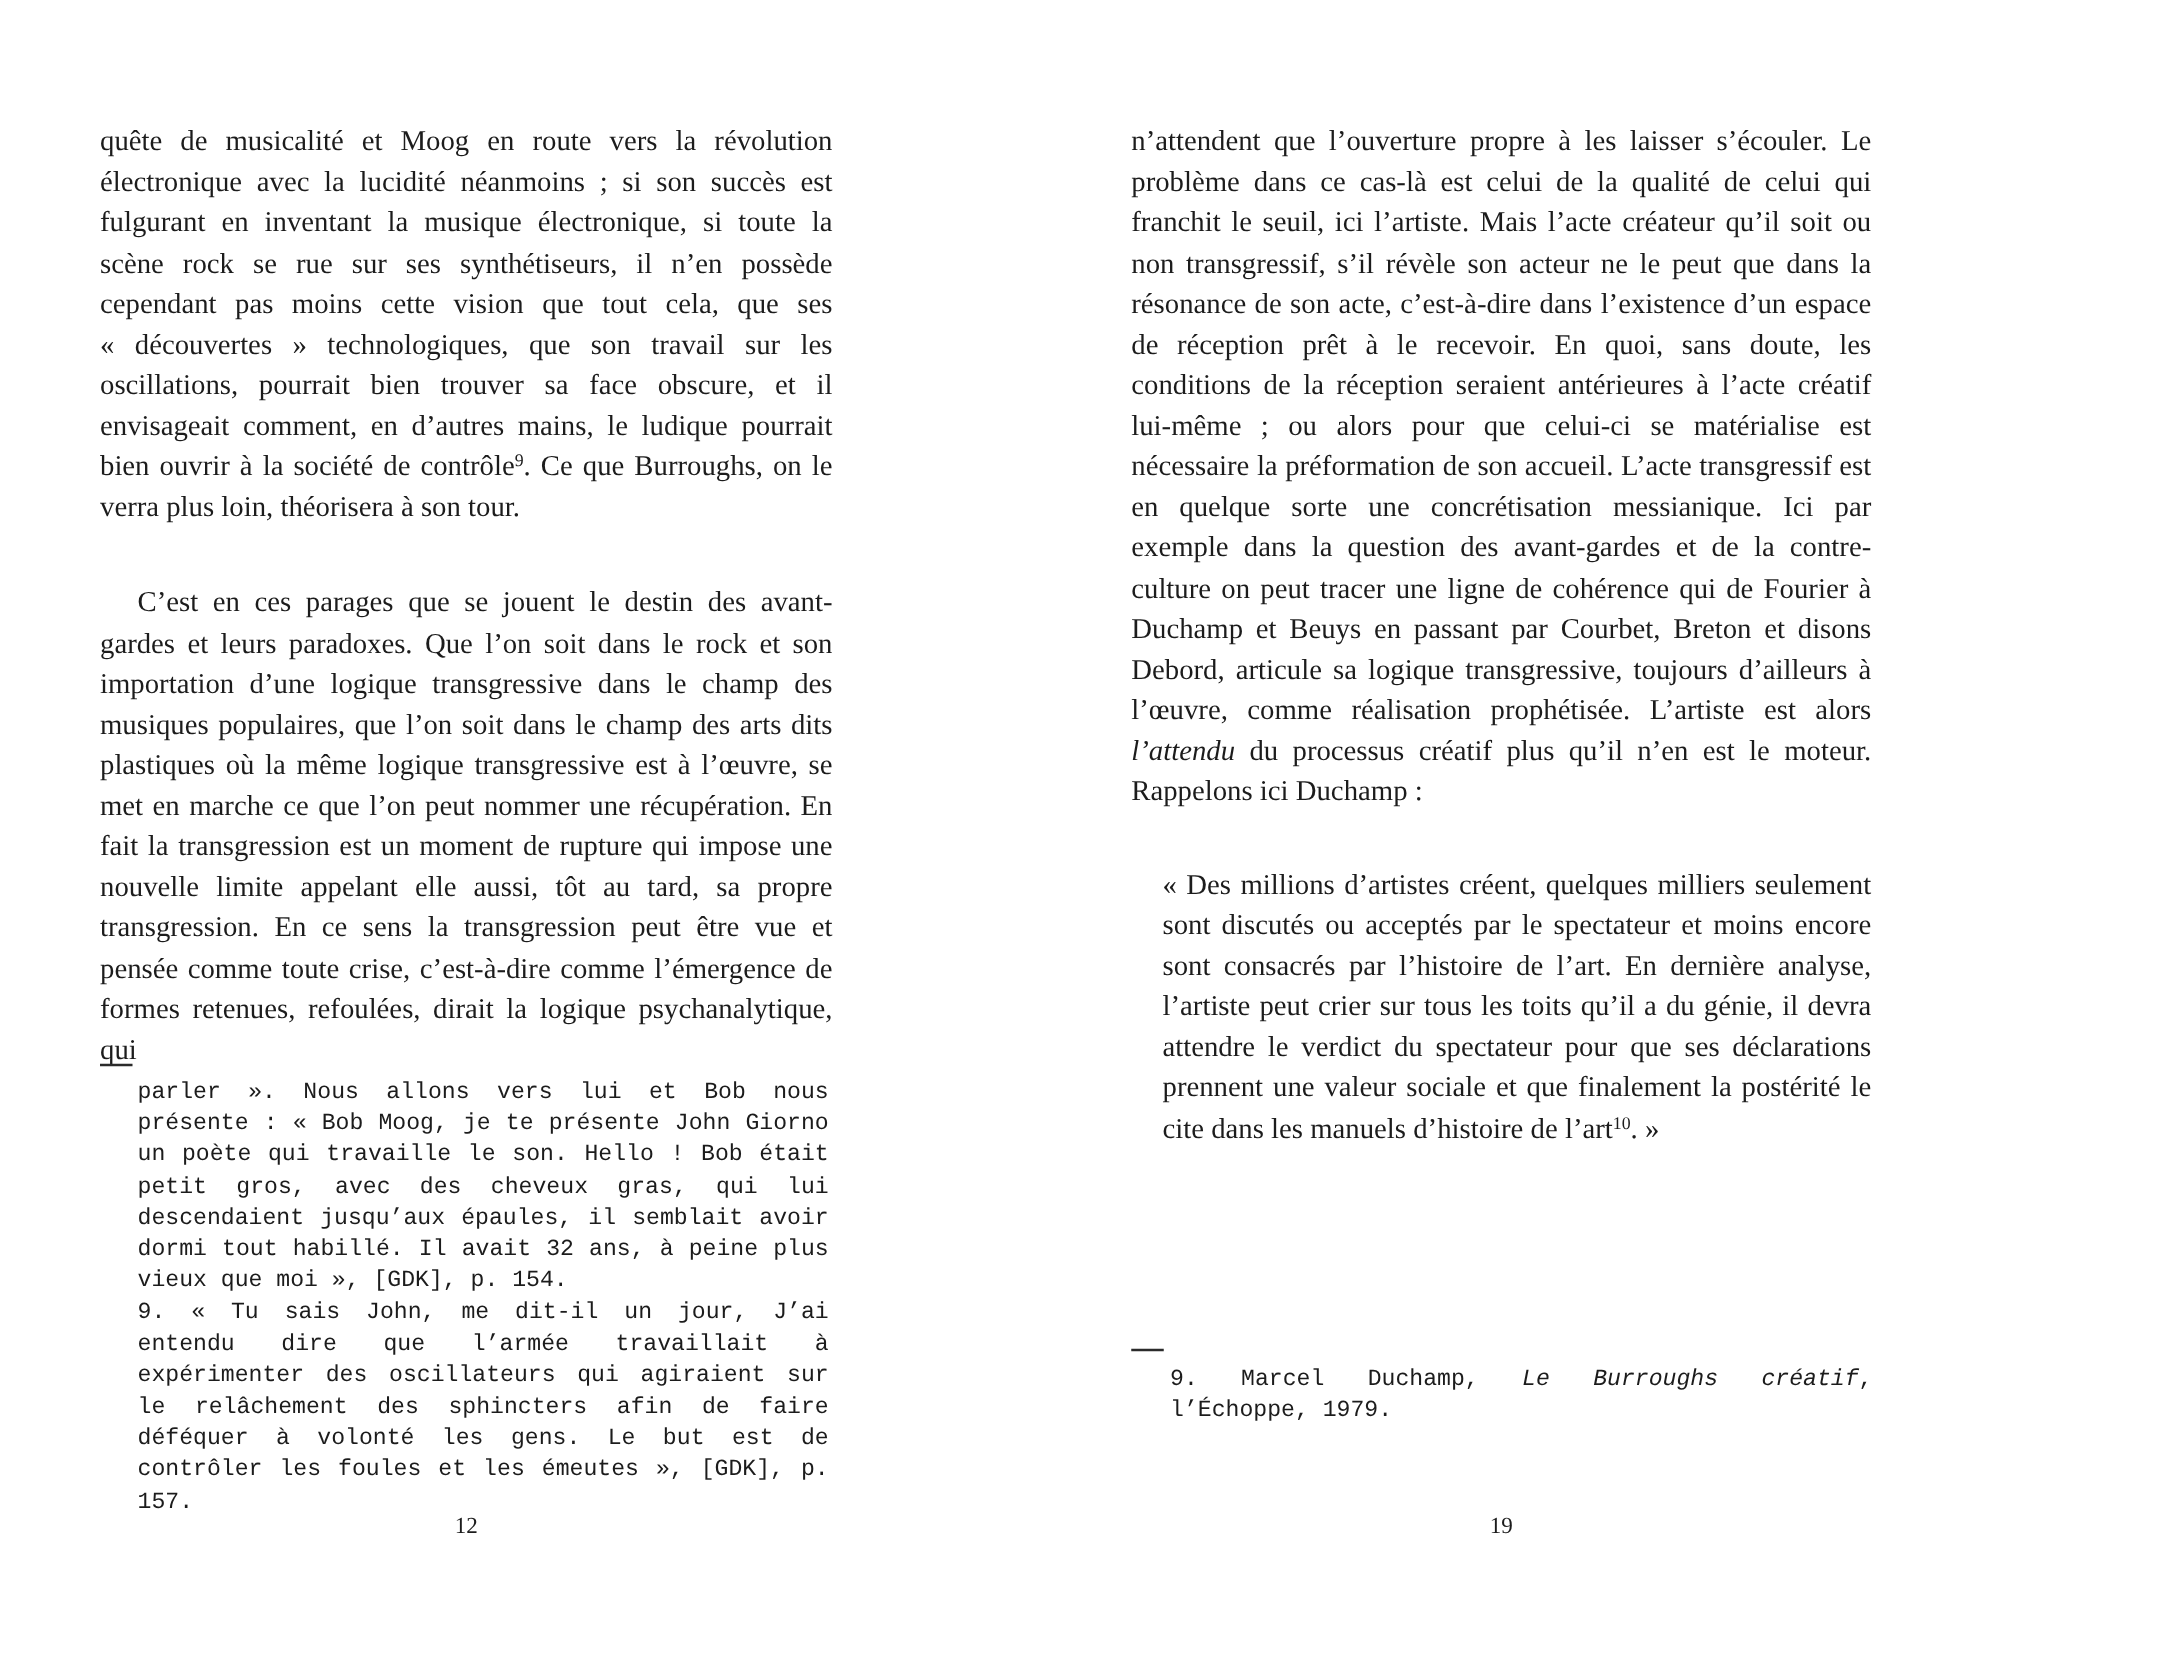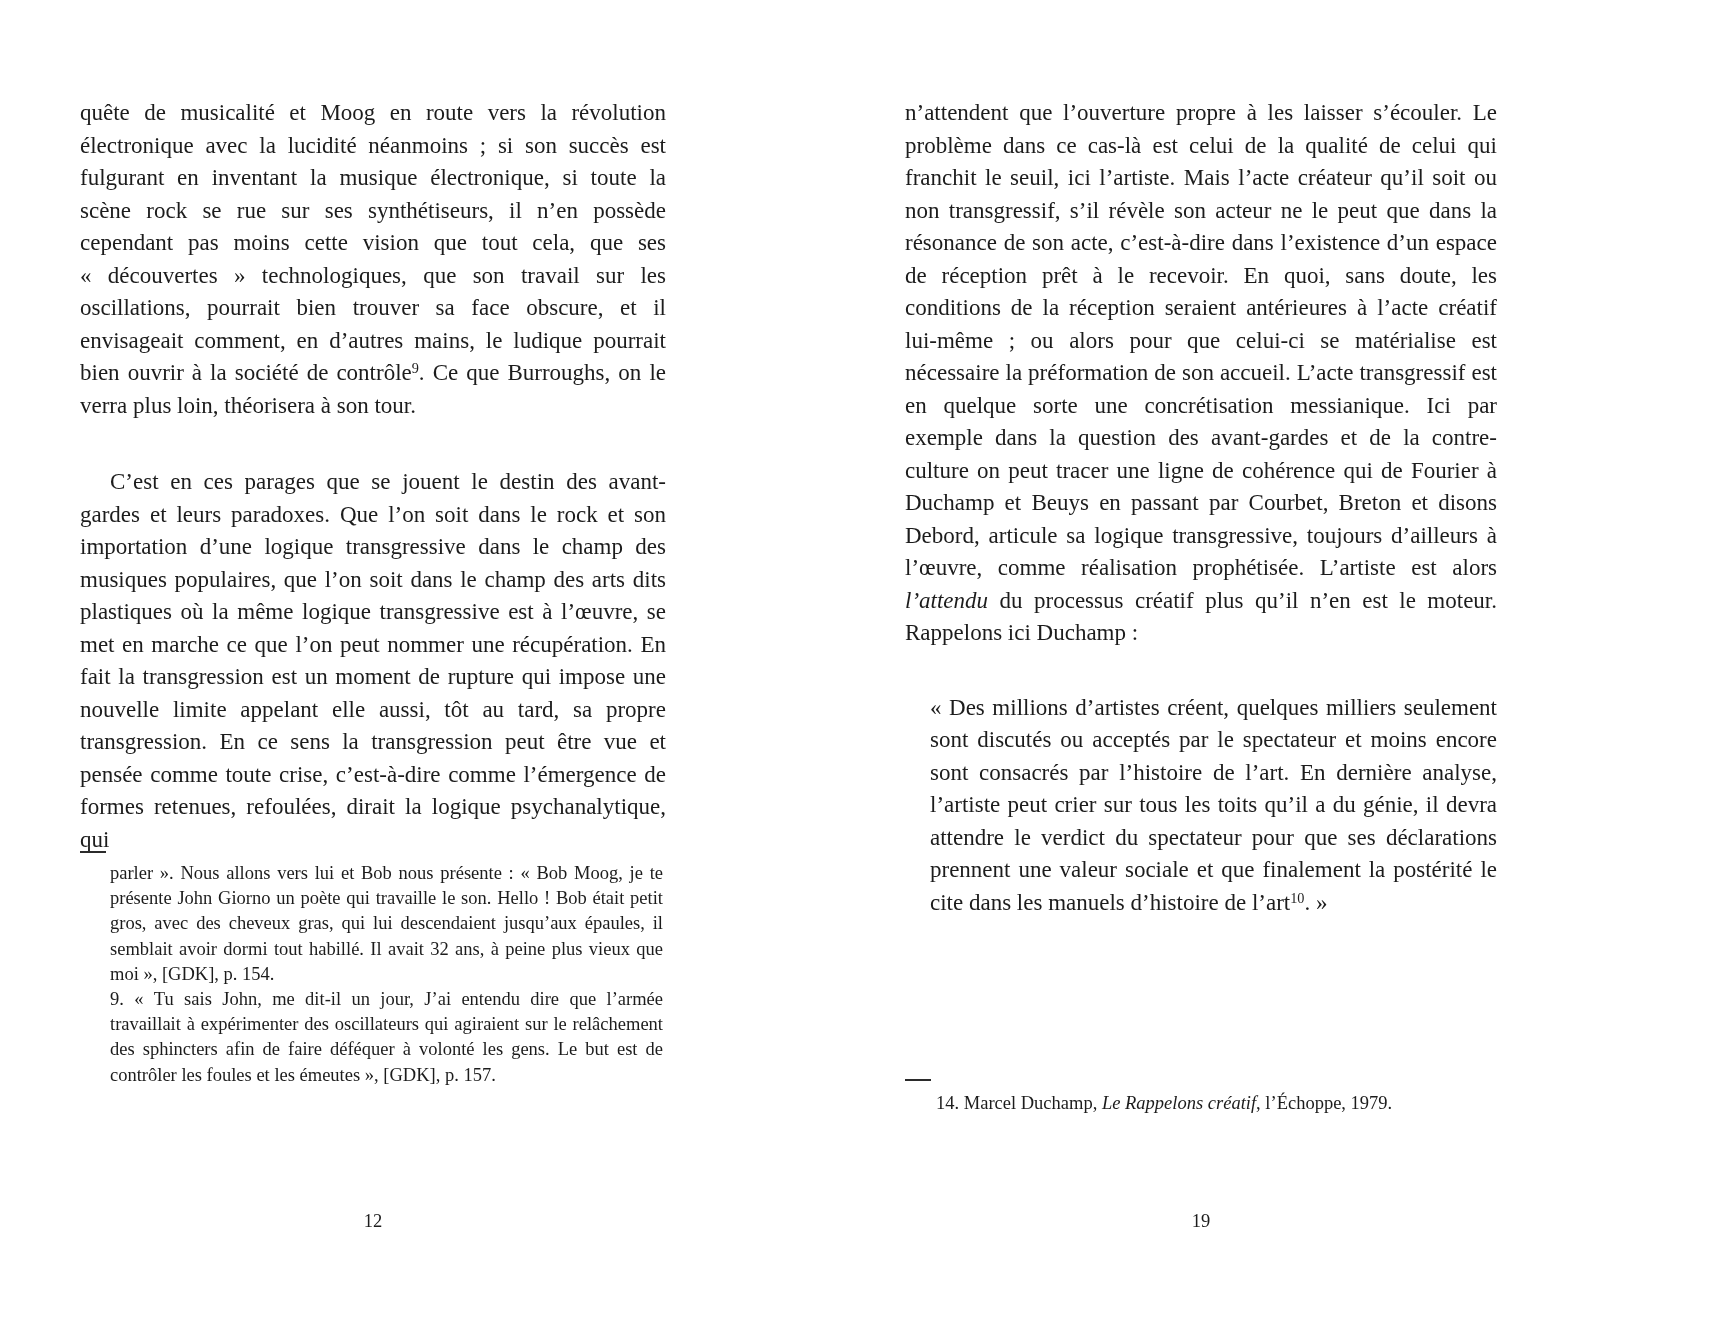--- a/index.html
+++ b/index.html
@@ -56,20 +56,21 @@
   }
   .rule-left  { left: 80px; top: 851px; }
   .rule-right { left: 39px; top: 1079px; }
 
   .footnotes {
     position: absolute;
     font-size: 18.5px;
     line-height: 25.2px;
     text-align: justify;
     hyphens: auto;
+    font-family: Liberation Mono, monospace;
     -webkit-hyphens: auto;
   }
   .footnotes-left  { left: 110px; top: 861px; width: 553px; }
   .footnotes-right { left: 70px;  top: 1091px; width: 562px; }
 
   .page-number {
     position: absolute; top: 1211px;
     font-size: 18.5px;
     text-align: center;
   }
@@ -99,19 +100,19 @@
 
   <section class="page page-right" lang="fr">
     <div class="body-text column-right">
       <p class="para"><span>n’attendent que l’ouverture propre à les laisser s’écouler. Le problème dans ce cas-là est celui de la qualité de celui qui franchit le seuil, ici l’artiste. Mais l’acte créateur qu’il soit ou non transgressif, s’il révèle son acteur ne le peut que dans la résonance de son acte, c’est-à-dire dans l’existence d’un espace de réception prêt à le recevoir. En quoi, sans doute, les conditions de la réception seraient antérieures à l’acte créatif lui-même&nbsp;; ou alors pour que celui-ci se matérialise est nécessaire la préformation de son accueil. L’acte transgressif est en quelque sorte une concrétisation messianique. Ici par exemple dans la question des avant-gardes et de la contre-culture on peut tracer une ligne de cohérence qui de Fourier à Duchamp et Beuys en passant par Courbet, Breton et disons Debord, articule sa logique transgressive, toujours d’ailleurs à l’œuvre, comme réalisation prophétisée. L’artiste est alors </span><span class="italic">l’attendu</span><span> du processus créatif plus qu’il n’en est le moteur. Rappelons ici Duchamp&nbsp;:</span></p>
       <blockquote class="blockquote"><span>«&nbsp;Des millions d’artistes créent, quelques milliers seulement sont discutés ou acceptés par le spectateur et moins encore sont consacrés par l’histoire de l’art. En dernière analyse, l’artiste peut crier sur tous les toits qu’il a du génie, il devra attendre le verdict du spectateur pour que ses déclarations prennent une valeur sociale et que finalement la postérité le cite dans les manuels d’histoire de l’art</span><sup class="fnmark">10</sup><span>.&nbsp;»</span></blockquote>
     </div>
 
     <div class="footnote-rule rule-right"></div>
 
     <div class="footnotes footnotes-right">
-      <p class="footnote"><span>14. Marcel Duchamp, </span><span class="italic">Le Rappelons créatif</span><span>, l’Échoppe, 1979.</span></p>
+      <p class="footnote"><span>9. Marcel Duchamp, </span><span class="italic">Le Burroughs créatif</span><span>, l’Échoppe, 1979.</span></p>
     </div>
 
     <div class="page-number pn-right">19</div>
   </section>
 
 </div>
 
 </body></html>

